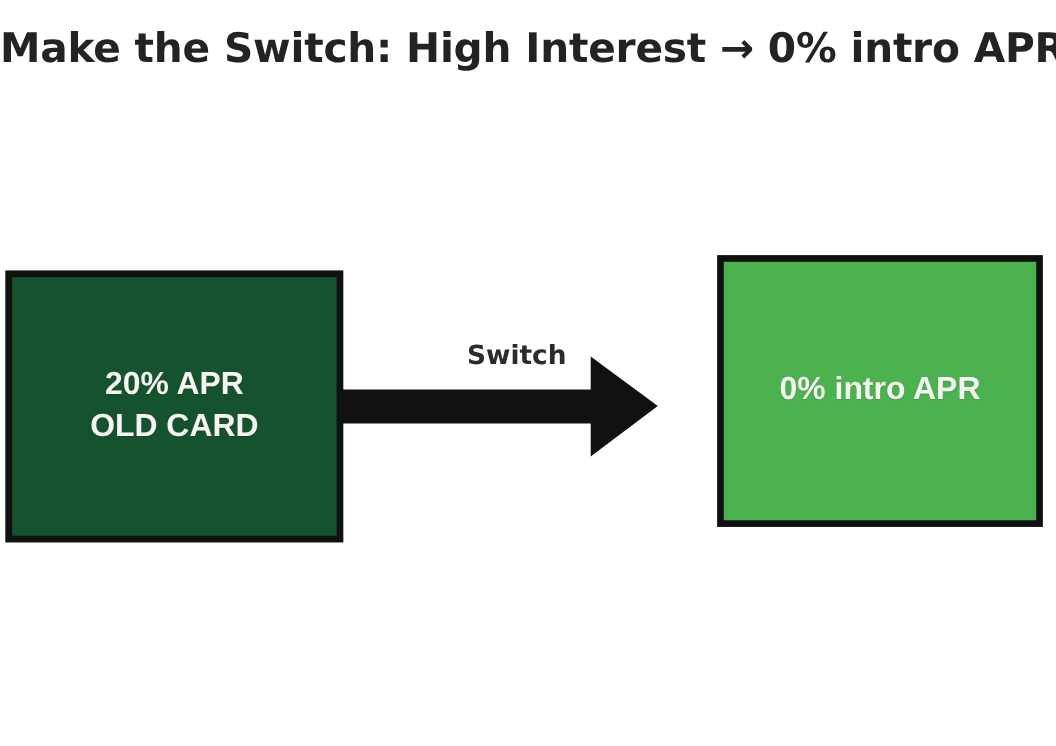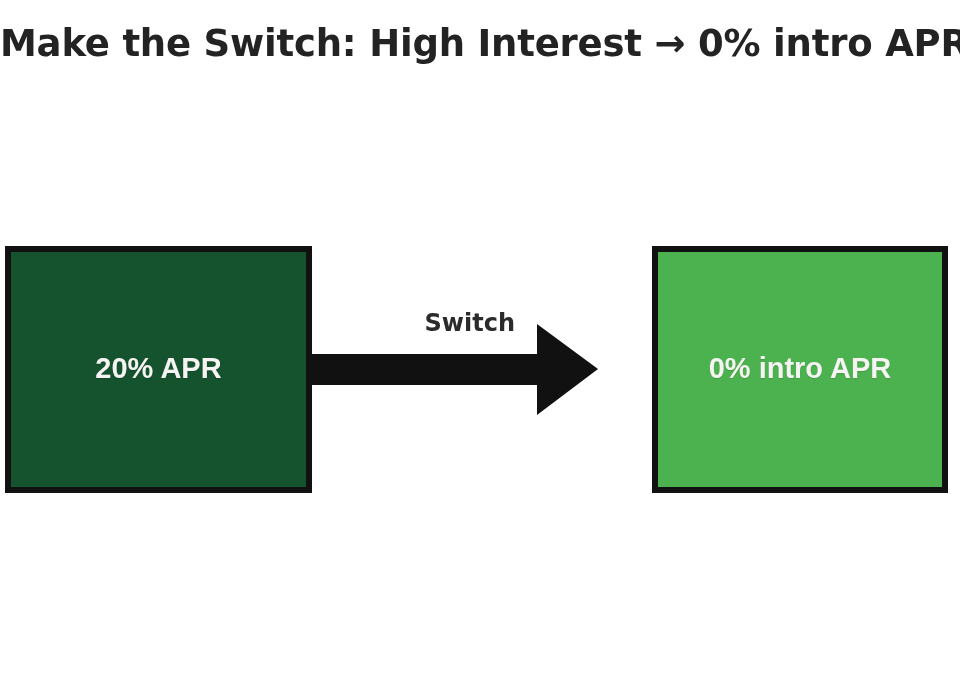--- a/index.html
+++ b/index.html
@@ -51,21 +51,21 @@
   }
   #old-card-box {
     left: 5px;
     top: 234px;
     width: 307px;
     height: 247px;
     background: #d85450;
   }
   #new-card-box {
     left: 652px;
-    top: 234px;
+    top: 220px;
     width: 296px;
     height: 247px;
     background: #4cb14f;
   }
   .node-label {
     font-family: "Liberation Sans", sans-serif;
     font-size: 29px;
     font-weight: bold;
     color: #f6f4f2;
     text-align: center;
@@ -100,20 +100,21 @@
 </head>
 <body>
 
 <div id="canvas" style="background: rgb(255, 255, 255);">
 
   <div id="diagram-title">Make the Switch: High Interest → 0% intro APR</div>
 
   <div id="old-card-box" class="node-box" style="background: #14532d; border-color: rgb(17, 17, 17);">
     <div class="node-label" style="color: rgb(246, 244, 242);">
       <span>20% APR</span><br>
+      <span>OLD CARD</span>
     </div>
   </div>
 
   <svg id="switch-arrow" viewBox="0 0 300 105">
     <polygon points="5,37 234,37 234,7 295,52 234,98 234,68 5,68" fill="#111111"></polygon>
   </svg>
 
   <div id="arrow-label">Switch</div>
 
   <div id="new-card-box" class="node-box" style="background: rgb(76, 177, 79); border-color: rgb(17, 17, 17);">

